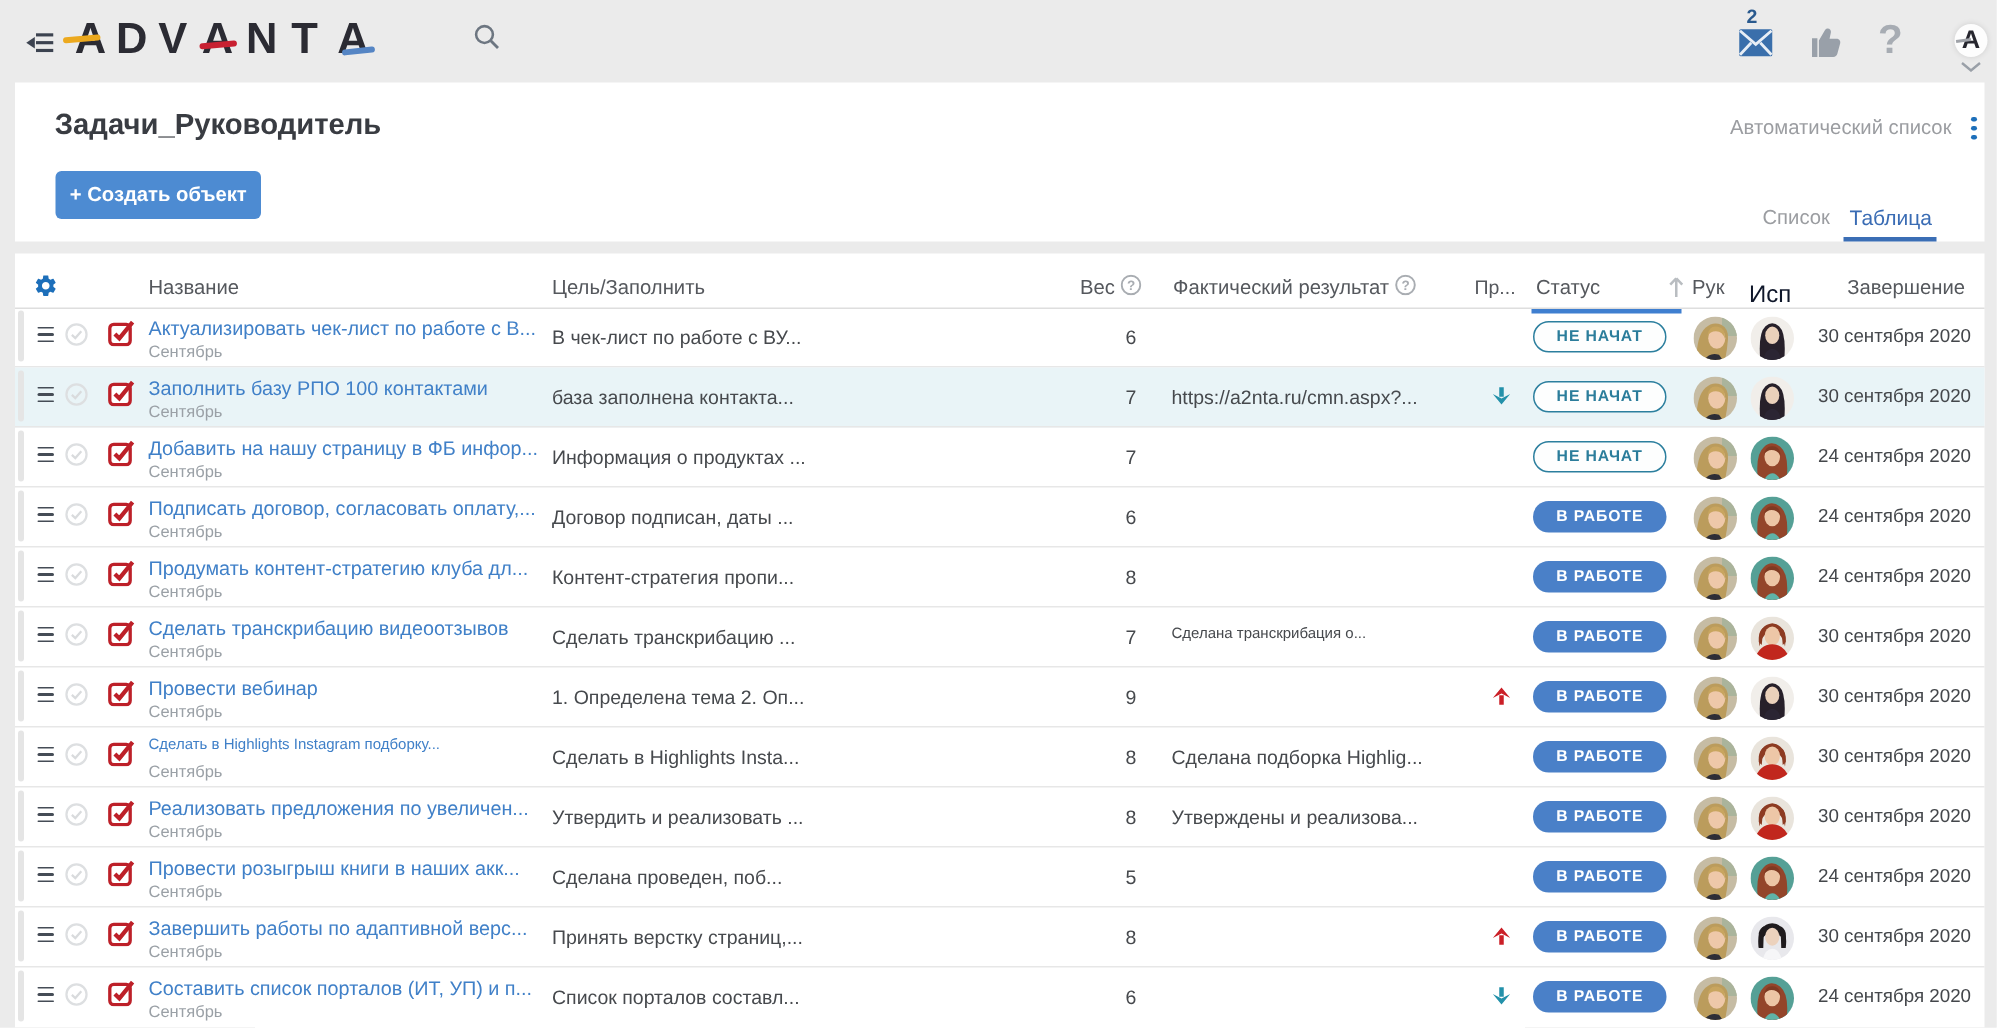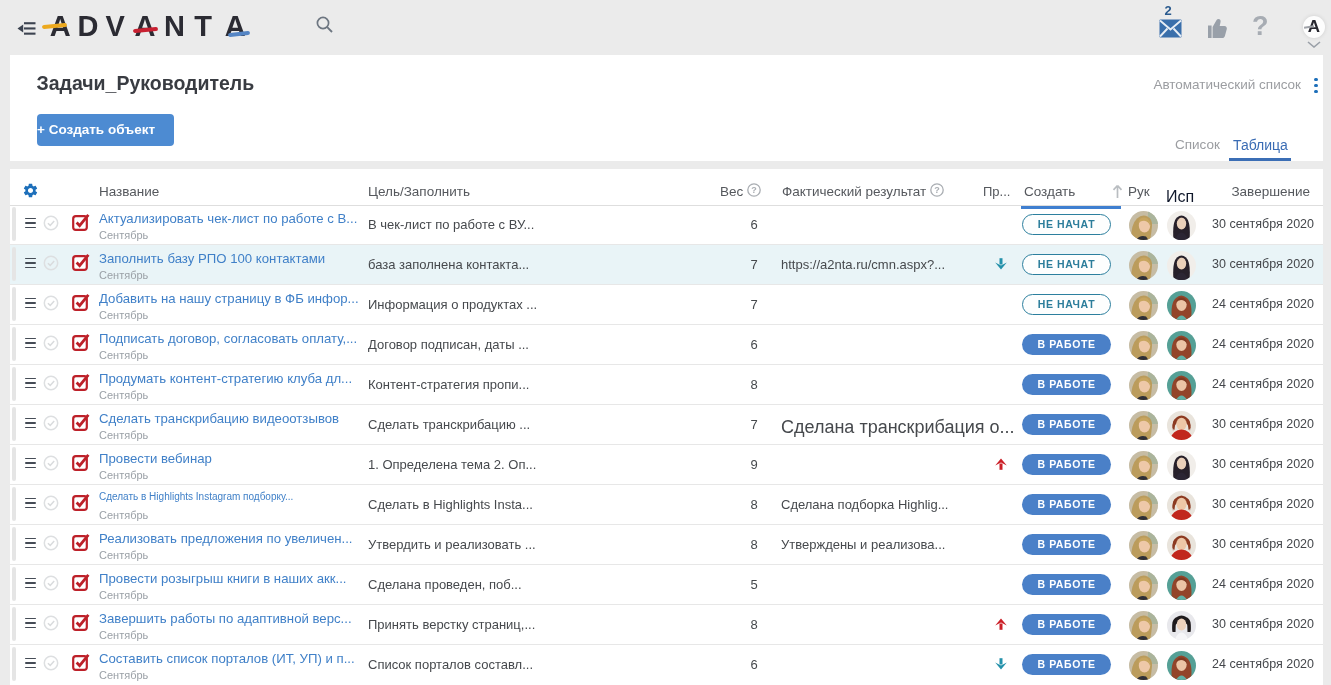--- a/index.html
+++ b/index.html
@@ -44,34 +44,34 @@
 <svg class="abs" style="left:1307px;top:41px" width="14" height="7" viewBox="0 0 14 7">
 <path d="M1,1 L7,6 L13,1" fill="none" stroke="#9aa0a8" stroke-width="1.6"></path>
   </svg>
 <div class="card" style="top:55px;height:106px"></div>
 <div class="abs" style="left:36.5px;top:72px;font-size:19.5px;font-weight:bold;color:#393c42">Задачи_Руководитель</div>
 <div class="abs" style="left:900px;top:77px;width:401px;text-align:right;font-size:13.5px;color:#9b9da1">Автоматический список</div>
 <div class="abs" style="left:1314.4px;top:77.5px;width:3.6px;height:3.6px;border-radius:50%;background:#1d6fba"></div>
 <div class="abs" style="left:1314.4px;top:83.5px;width:3.6px;height:3.6px;border-radius:50%;background:#1d6fba"></div>
 <div class="abs" style="left:1314.4px;top:89.5px;width:3.6px;height:3.6px;border-radius:50%;background:#1d6fba"></div>
 <div class="abs" style="left:37px;top:114px;width:137px;height:32px;background:#4d8bd2;border-radius:4px;
-text-align:left;line-height:32px;font-size:13.5px;font-weight:bold;color:#fff">+ Создать объект</div>
+text-align:center;line-height:32px;font-size:13.5px;font-weight:bold;color:#fff">+ Создать объект</div>
 <div class="abs" style="left:1175px;top:137px;font-size:13.5px;color:#9b9da1">Список</div>
 <div class="abs" style="left:1233px;top:137px;font-size:14px;color:#3a6cb4">Таблица</div>
 <div class="abs" style="left:1229px;top:158px;width:62px;height:3px;background:#3b6eb5"></div>
 <div class="card" style="top:169px;height:516px"></div>
 <svg class="abs" style="left:22px;top:182px" width="17" height="17" viewBox="0 0 24 24">
 <path fill="#1d6fba" d="M19.14,12.94c0.04-0.3,0.06-0.61,0.06-0.94c0-0.32-0.02-0.64-0.07-0.94l2.03-1.58c0.18-0.14,0.23-0.41,0.12-0.61l-1.92-3.32c-0.12-0.22-0.37-0.29-0.59-0.22l-2.39,0.96c-0.5-0.38-1.03-0.7-1.62-0.94L14.4,2.81c-0.04-0.24-0.24-0.41-0.48-0.41h-3.84c-0.24,0-0.43,0.17-0.47,0.41L9.25,5.35C8.66,5.59,8.12,5.92,7.63,6.29L5.24,5.33c-0.22-0.08-0.47,0-0.59,0.22L2.74,8.87C2.62,9.08,2.66,9.34,2.86,9.48l2.03,1.58C4.84,11.36,4.8,11.69,4.8,12s0.02,0.64,0.07,0.94l-2.03,1.58c-0.18,0.14-0.23,0.41-0.12,0.61l1.92,3.32c0.12,0.22,0.37,0.29,0.59,0.22l2.39-0.96c0.5,0.38,1.03,0.7,1.62,0.94l0.36,2.54c0.05,0.24,0.24,0.41,0.48,0.41h3.84c0.24,0,0.44-0.17,0.47-0.41l0.36-2.54c0.59-0.24,1.13-0.56,1.62-0.94l2.39,0.96c0.22,0.08,0.47,0,0.59-0.22l1.92-3.32c0.12-0.22,0.07-0.47-0.12-0.61L19.14,12.94z M12,15.6c-1.98,0-3.6-1.62-3.6-3.6s1.62-3.6,3.6-3.6s3.6,1.62,3.6,3.6S13.98,15.6,12,15.6z"></path>
   </svg>
 <div class="abs" style="left:99px;top:183.5px;font-size:13.5px;color:#55585d">Название</div>
 <div class="abs" style="left:368px;top:183.5px;font-size:13.5px;color:#55585d">Цель/Заполнить</div>
 <div class="abs" style="left:720px;top:183.5px;font-size:13.5px;color:#55585d">Вес</div>
 <div class="abs" style="left:782px;top:183.5px;font-size:13.5px;color:#55585d">Фактический результат</div>
 <div class="abs" style="left:983px;top:183.5px;font-size:13px;color:#55585d">Пр...</div>
-<div class="abs" style="left:1024px;top:183.5px;font-size:13.5px;color:#55585d">Создать</div>
+<div class="abs" style="left:1024px;top:183.5px;font-size:13.5px;color:#55585d">Статус</div>
 <div class="abs" style="left:1128px;top:183.5px;font-size:13.5px;color:#55585d">Рук</div>
 <div class="abs" style="left:1166px;top:188px;font-size:16px;color:#0f172a">Исп</div>
 <div class="abs" style="left:1110px;top:183.5px;width:200px;text-align:right;font-size:13.5px;color:#55585d">Завершение</div>
 <svg style="position:absolute;left:746.5px;top:183.0px" width="14" height="14" viewBox="0 0 14 14">
     <circle cx="7" cy="7" r="6.2" fill="#fff" stroke="#a9adb2" stroke-width="1.3"></circle>
     <text x="7" y="10.2" font-family="Liberation Sans" font-size="9" font-weight="bold" fill="#a9adb2" text-anchor="middle">?</text>
   </svg>
 <svg style="position:absolute;left:929.5px;top:183.0px" width="14" height="14" viewBox="0 0 14 14">
     <circle cx="7" cy="7" r="6.2" fill="#fff" stroke="#a9adb2" stroke-width="1.3"></circle>
     <text x="7" y="10.2" font-family="Liberation Sans" font-size="9" font-weight="bold" fill="#a9adb2" text-anchor="middle">?</text>
@@ -337,21 +337,21 @@
     <path d="M4.9,8.3 L7.2,10.4 L11.2,5.9" fill="none" stroke="#d9dbdd" stroke-width="1.5"></path>
   </svg>
 <svg style="position:absolute;left:72.0px;top:412.7px" width="19" height="18" viewBox="0 0 19 18">
     <rect x="1.2" y="3.2" width="13.6" height="13.6" rx="2.6" fill="#fff" stroke="#bd2029" stroke-width="2.2"></rect>
     <path d="M4.6,9.6 L7.6,12.6 L16.4,1.8" fill="none" stroke="#bd2029" stroke-width="2.8"></path>
   </svg>
 <div class="abs" style="left:99px;top:410.5px;font-size:13.2px;color:#4080c8;white-space:nowrap">Сделать транскрибацию видеоотзывов</div>
 <div class="abs" style="left:99px;top:428.5px;font-size:11px;color:#9aa0a6">Сентябрь</div>
 <div class="abs" style="left:368px;top:417.0px;font-size:13px;color:#46494d;white-space:nowrap">Сделать транскрибацию ...</div>
 <div class="abs" style="left:740px;top:417.0px;width:28px;text-align:center;font-size:13px;color:#46494d">7</div>
-<div class="abs" style="left:781px;top:417.0px;font-size:18px;color:#46494d;white-space:nowrap">Сделана транскрибация о...</div>
+<div class="abs" style="left:781px;top:417.0px;font-size:10px;color:#46494d;white-space:nowrap">Сделана транскрибация о...</div>
 <div class="abs" style="left:1022px;top:413.7px;width:89px;height:21px;background:#4a80c8;border-radius:11px;text-align:center;line-height:21px;font-size:10.5px;font-weight:bold;letter-spacing:0.6px;color:#fff">В РАБОТЕ</div>
 <svg style="position:absolute;left:1128.5px;top:410.5px" width="29" height="29" viewBox="0 0 29 29">
     <defs>
       <clipPath id="cA425">
         <circle cx="14.5" cy="14.5" r="14.5"></circle>
       </clipPath>
     </defs>
     <g clip-path="url(#cA425)">
       <rect width="29" height="29" fill="#c6bca4"></rect>
 <rect x="19" y="0" width="10" height="13" fill="#aab49c"></rect>

